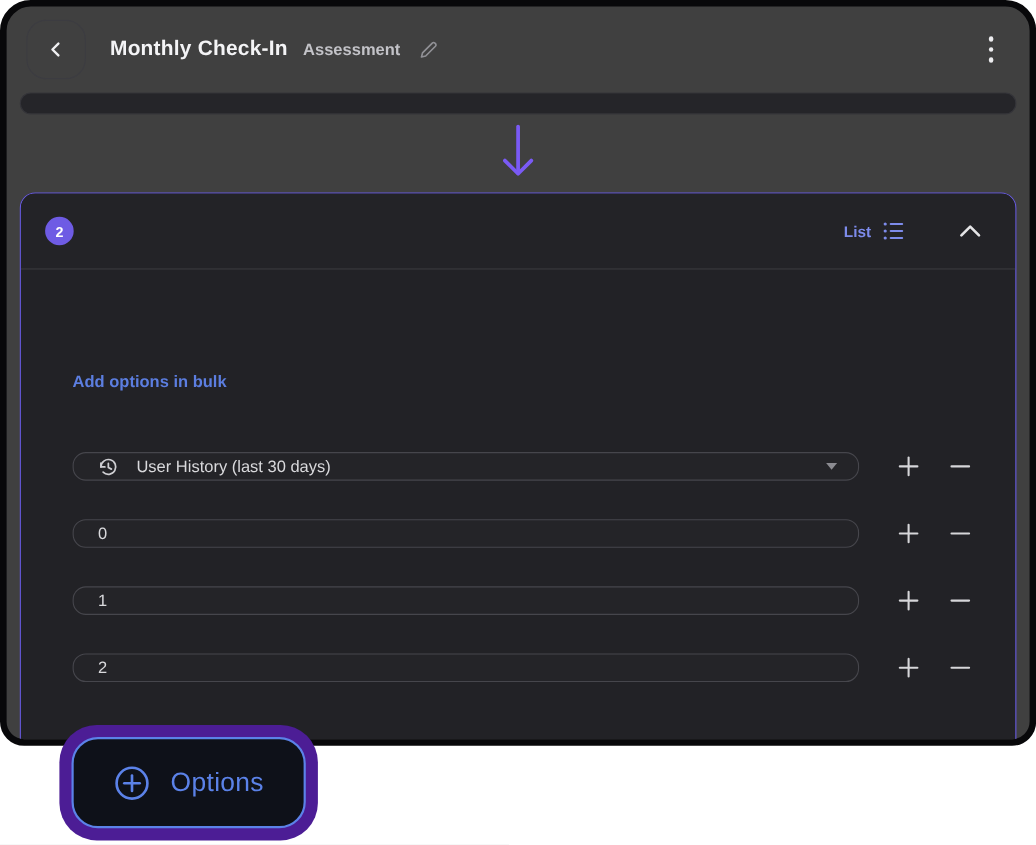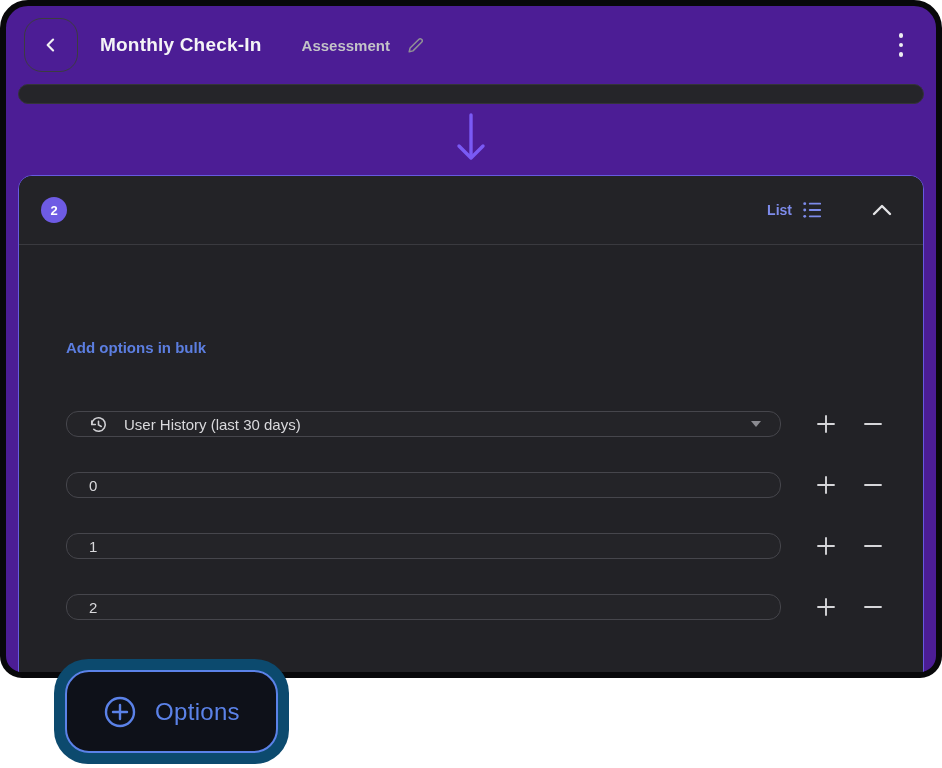--- a/index.html
+++ b/index.html
@@ -2,32 +2,32 @@
 <html><head>
 <meta charset="utf-8">
 <style>
   * { margin:0; padding:0; box-sizing:border-box; }
   html,body { width:942px; height:768px; background:#ffffff; font-family:"Liberation Sans", sans-serif; }
   body { position:relative; overflow:hidden; }
 
   
   .frame {
     position:absolute; left:0; top:0; width:942px; height:678px;
-    background:#4c1d95; border:6px solid #08080a;
+    background:#404040; border:6px solid #08080a;
     border-radius:28px 28px 22px 22px; overflow:hidden;
   }
 
   
   .header { position:absolute; left:0; top:0; right:0; height:78px; display:flex; align-items:center; padding:0 18px; }
   .back-btn {
     width:54px; height:54px; border:1.5px solid #3c3c41; border-radius:18px;
     background:transparent; color:#f0f0f2; display:flex; align-items:center; justify-content:center; cursor:pointer; flex:0 0 auto;
   }
   .app-title { margin-left:22px; font-size:19px; font-weight:bold; color:#f4f4f6; letter-spacing:.2px; }
-  .app-subtitle { margin-left:40px; font-size:15px; font-weight:bold; color:#c3c3c8; }
+  .app-subtitle { margin-left:14px; font-size:15px; font-weight:bold; color:#c3c3c8; }
   .edit-pencil { margin-left:16px; color:#909095; display:flex; }
   .kebab { margin-left:auto; width:34px; height:40px; display:flex; flex-direction:column; align-items:center; justify-content:center; gap:5px; cursor:pointer; background:none; border:none; }
   .kebab i { width:4.5px; height:4.5px; border-radius:50%; background:#ededf0; }
 
   
   .prev-card-edge {
     position:absolute; left:12px; top:78px; width:906px; height:20px;
     background:#252529; border:1px solid #343439; border-radius:12px;
   }
 
@@ -64,21 +64,21 @@
   .opt-input .caret { margin-left:auto; color:#8b8b91; display:flex; }
   .row-btn { background:none; border:none; color:#d6d6d9; cursor:pointer; display:flex; align-items:center; justify-content:center; width:30px; height:30px; }
   .row-btn.add { margin-left:30px; }
   .row-btn.remove { margin-left:17px; }
 
   .opt-row.partial { margin-bottom:0; }
 
   
   .options-blob {
     position:absolute; left:54px; top:659px; width:235px; height:105px;
-    background:#0c4a6e; border-radius:34px; z-index:10;
+    background:#4c1d95; border-radius:34px; z-index:10;
     display:flex; align-items:center; justify-content:center;
   }
   .options-btn {
     width:213px; height:83px; background:#0e1119; border:2px solid #5b82e8; border-radius:24px;
     display:flex; align-items:center; justify-content:center; gap:18px; cursor:pointer; color:#5b82e8;
   }
   .options-btn .label { font-size:24px; font-weight:500; color:#5b82e8; letter-spacing:.3px; }
 
   svg { display:block; }
 </style>

